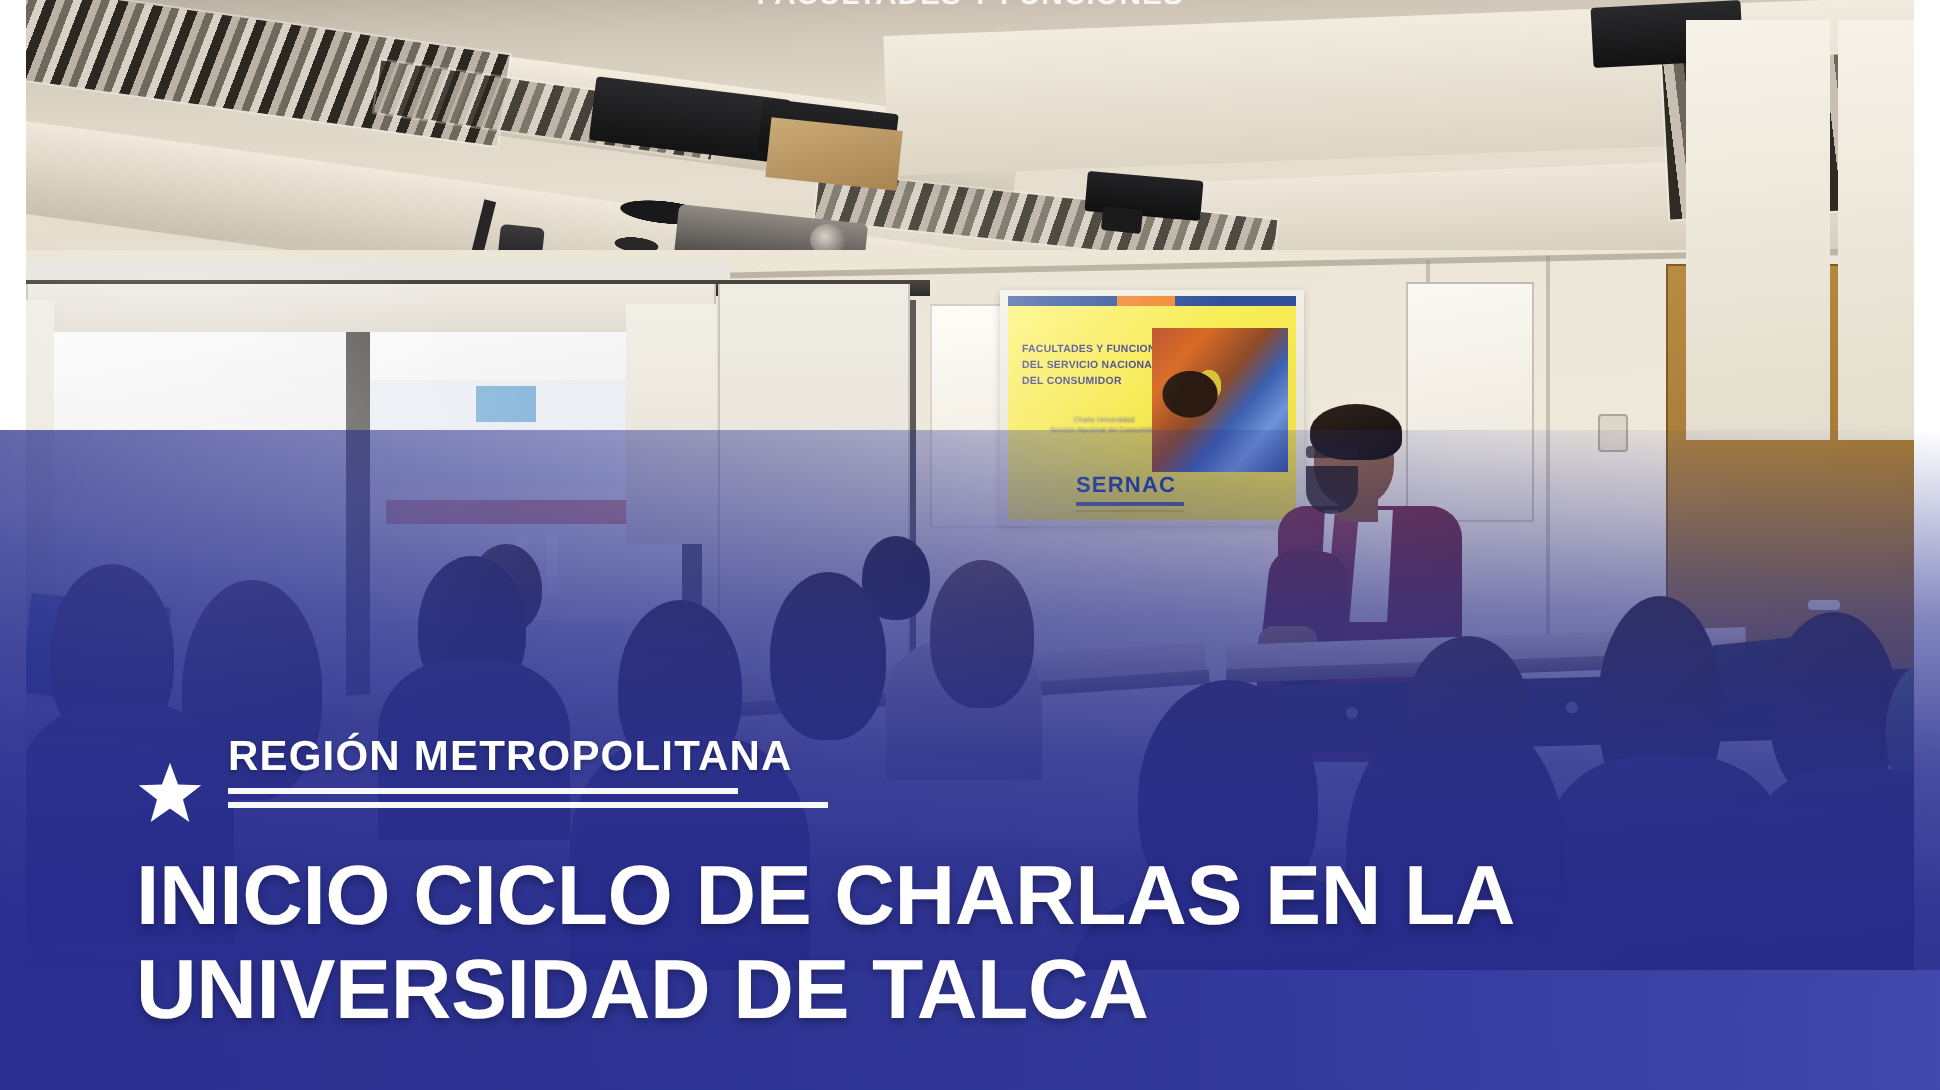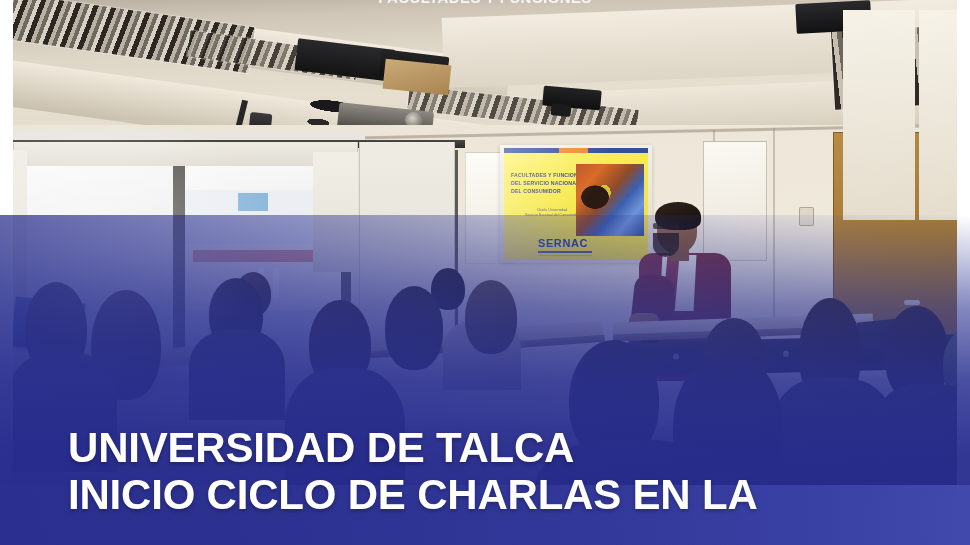--- a/index.html
+++ b/index.html
@@ -650,19 +650,29 @@
 
       <div class="sunwash"></div>
     </div>
   </div>
 
   <div class="blue-overlay"></div>
   <div class="blue-bottom-solid"></div>
 
   <div class="top-caption">FACULTADES Y FUNCIONES</div>
 
+  <div class="kicker-row">
+    <svg class="star" viewBox="0 0 100 100">
+      <polygon points="50,4 61.8,35.9 96,37.3 69.1,58.2 78.4,91 50,71.5 21.6,91 30.9,58.2 4,37.3 38.2,35.9" fill="#ffffff"></polygon>
+    </svg>
+    <div class="kicker-text-wrap">
+      <div class="kicker">REGIÓN METROPOLITANA</div>
+      <div class="rule-top"></div>
+      <div class="rule-bot"></div>
+    </div>
+  </div>
 
   <div class="headline">
+    <span class="ln">INICIO CICLO DE CHARLAS EN LA</span>
     <span class="ln">UNIVERSIDAD DE TALCA</span>
-    <span class="ln">INICIO CICLO DE CHARLAS EN LA</span>
   </div>
 
 </div>
 
 </body></html>

